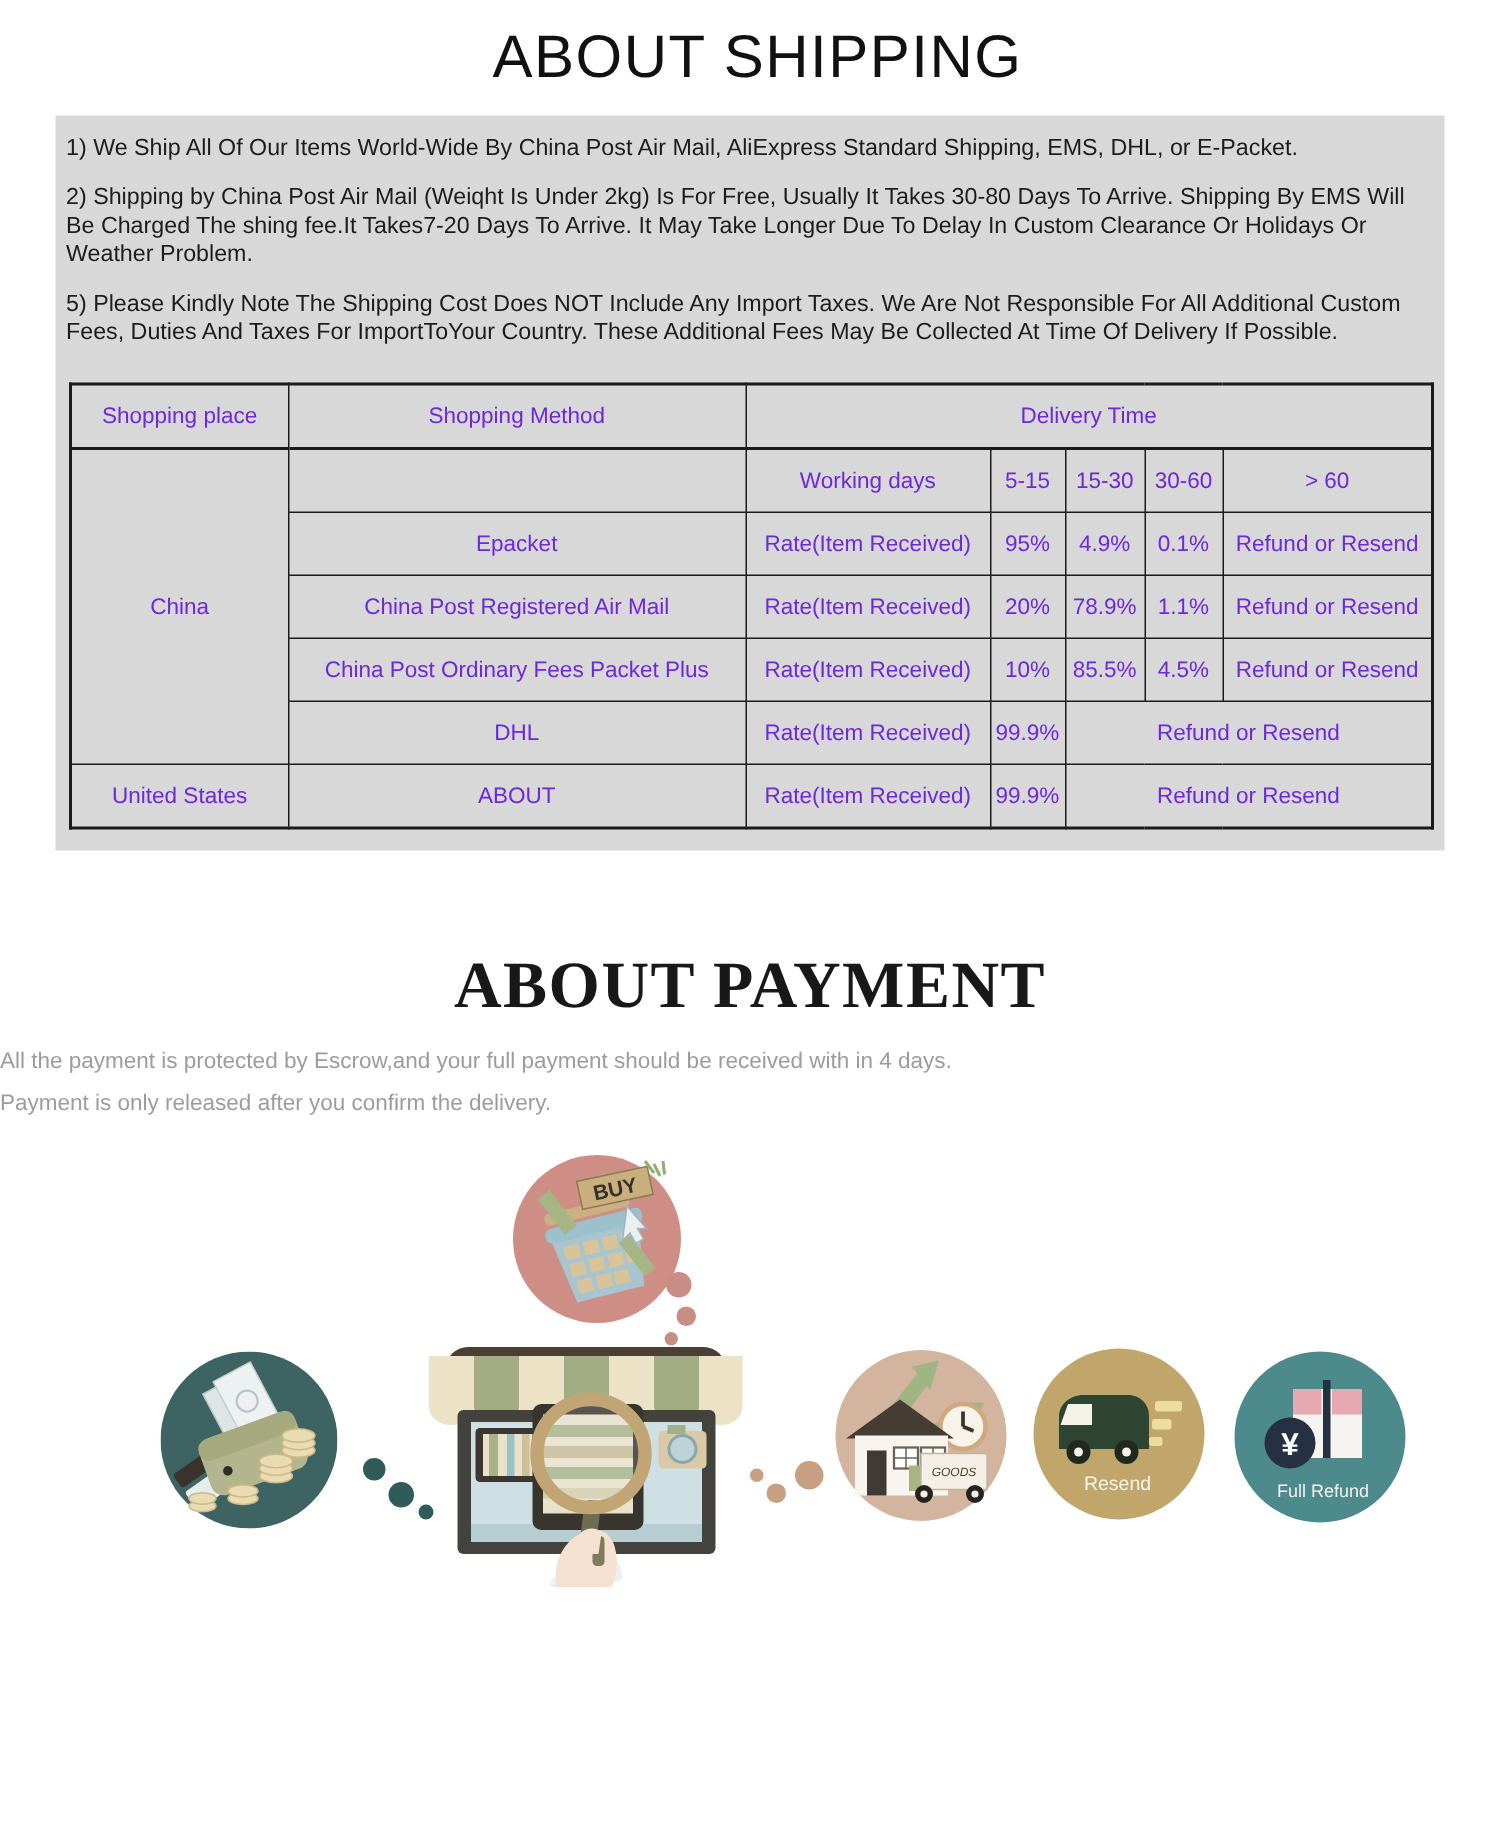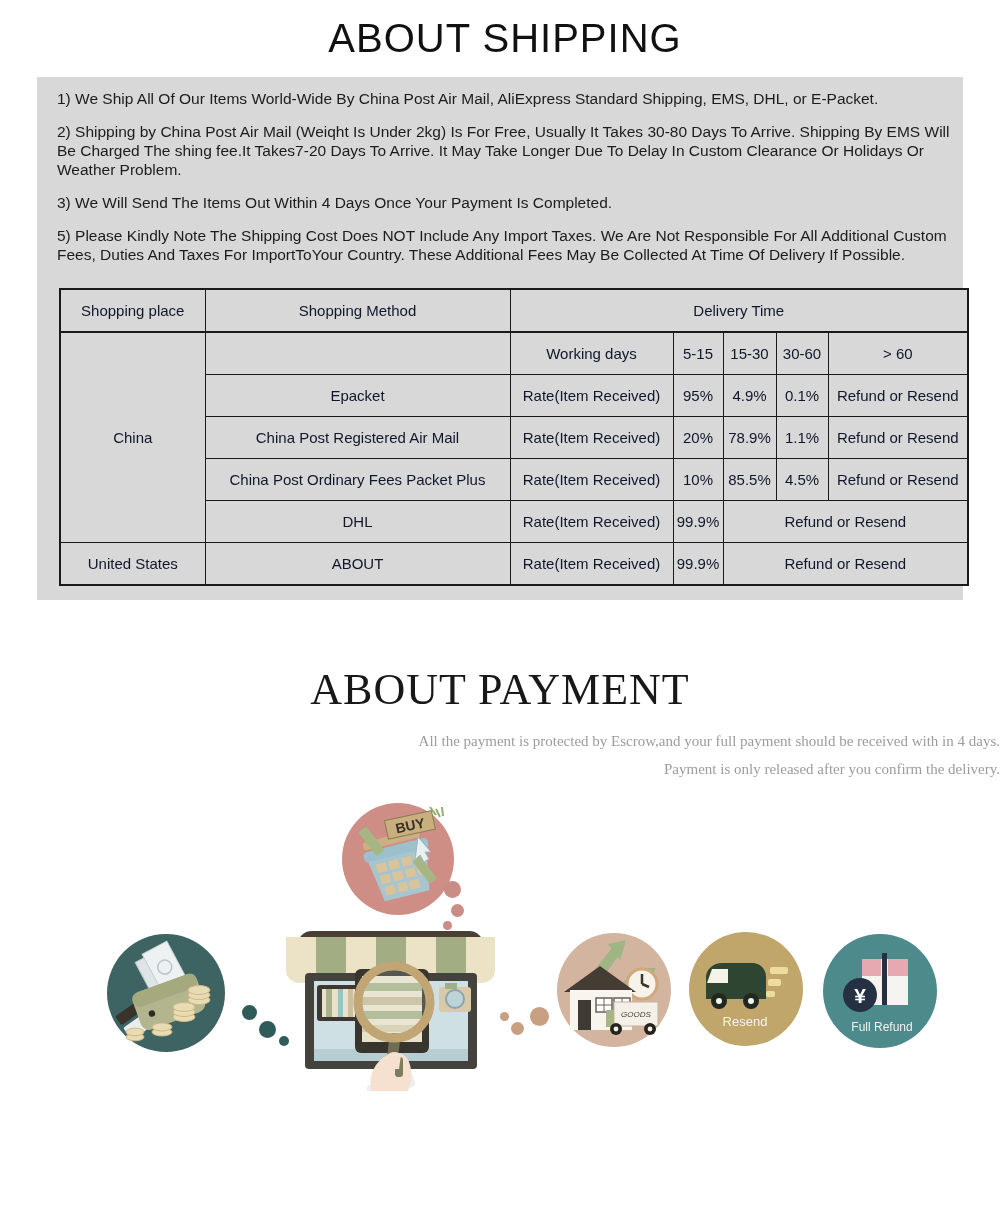--- a/index.html
+++ b/index.html
@@ -5,61 +5,60 @@
   html,body{margin:0;padding:0;}
   body{
     width:1000px;height:1220px;overflow:hidden;background:#ffffff;
     font-family:"Liberation Sans", sans-serif;color:#1e1e1e;
   }
   .page-title{
     text-align:center;font-size:40px;font-weight:400;letter-spacing:1px;
     color:#111;margin:16px 0 16px 10px;
   }
   .shipping-box{
-    margin:0 37px;background:#d8d8d8;padding:12px 8px 10px 20px;
+    margin:0 37px;background:#d8d8d8;padding:12px 8px 10px 7px;
   }
   .shipping-box p{
     font-size:15.5px;line-height:19px;margin:0 0 14px 0;color:#1c1c1c;
   }
   table.ship{
     border-collapse:collapse;margin:24px 2px 4px 2px;width:908px;
     table-layout:fixed;background:#d8d8d8;
   }
   table.ship td{
     border:1px solid #1a1a1a;text-align:center;vertical-align:middle;
-    font-size:15px;color:#0f172a;height:41px;padding:0 2px;overflow:hidden;
+    font-size:15px;color:#6d28d9;height:41px;padding:0 2px;overflow:hidden;
   }
   table.ship{border:2px solid #1a1a1a;}
   table.ship tr.hdr td{border-bottom:2px solid #1a1a1a;}
   .payment-title{
-    text-align:center;font-family:"Liberation Serif", serif;font-weight:400;
+    text-align:center;font-family:"Liberation Serif", serif;font-weight:700;
     font-size:44px;letter-spacing:1px;color:#181818;margin:64px 0 12px 0;
   }
   .payment-sub{
-    text-align:right;font-size:15px;line-height:28px;color:#9c9c9c;margin:0;font-family:Liberation Serif, serif;
+    text-align:left;font-size:15px;line-height:28px;color:#9c9c9c;margin:0;
   }
   .illustration{
     position:relative;height:290px;margin-top:18px;
   }
   .illustration .abs{position:absolute;}
   .dot{position:absolute;border-radius:50%;}
   .dot-pink{background:#c98d86;}
   .dot-teal{background:#2f5b58;}
   .dot-tan{background:#c8a081;}
   svg text{font-family:"Liberation Sans", sans-serif;}
 </style>
 </head>
 <body>
 
 <h1 class="page-title">ABOUT SHIPPING</h1>
 
 <div class="shipping-box">
   <p>1) We Ship All Of Our Items World-Wide By China Post Air Mail, AliExpress Standard Shipping, EMS, DHL, or E-Packet.</p>
   <p>2) Shipping by China Post Air Mail (Weiqht Is Under 2kg) Is For Free, Usually It Takes 30-80 Days To Arrive. Shipping By EMS Will Be Charged The shing fee.It Takes7-20 Days To Arrive. It May Take Longer Due To Delay In Custom Clearance Or Holidays Or Weather Problem.</p>
-  <p>3) We Will Send The Items Out Within 4 Days Once Your Payment Is Completed.</p>
   <p>5) Please Kindly Note The Shipping Cost Does NOT Include Any Import Taxes. We Are Not Responsible For All Additional Custom Fees, Duties And Taxes For ImportToYour Country. These Additional Fees May Be Collected At Time Of Delivery If Possible.</p>
 
   <table class="ship">
     <colgroup>
       <col style="width:145px">
         <col style="width:305px">
         <col style="width:163px">
       <col style="width:50px">
         <col style="width:53px">
         <col style="width:52px">

